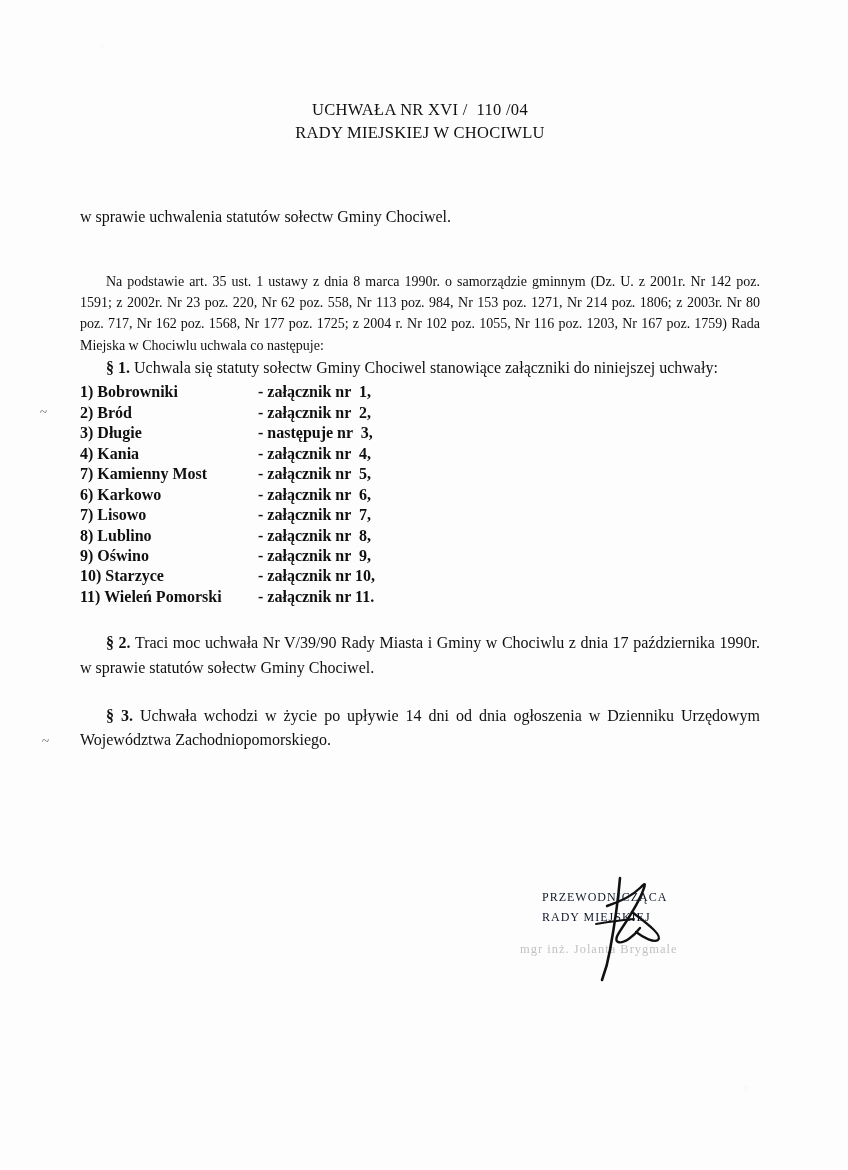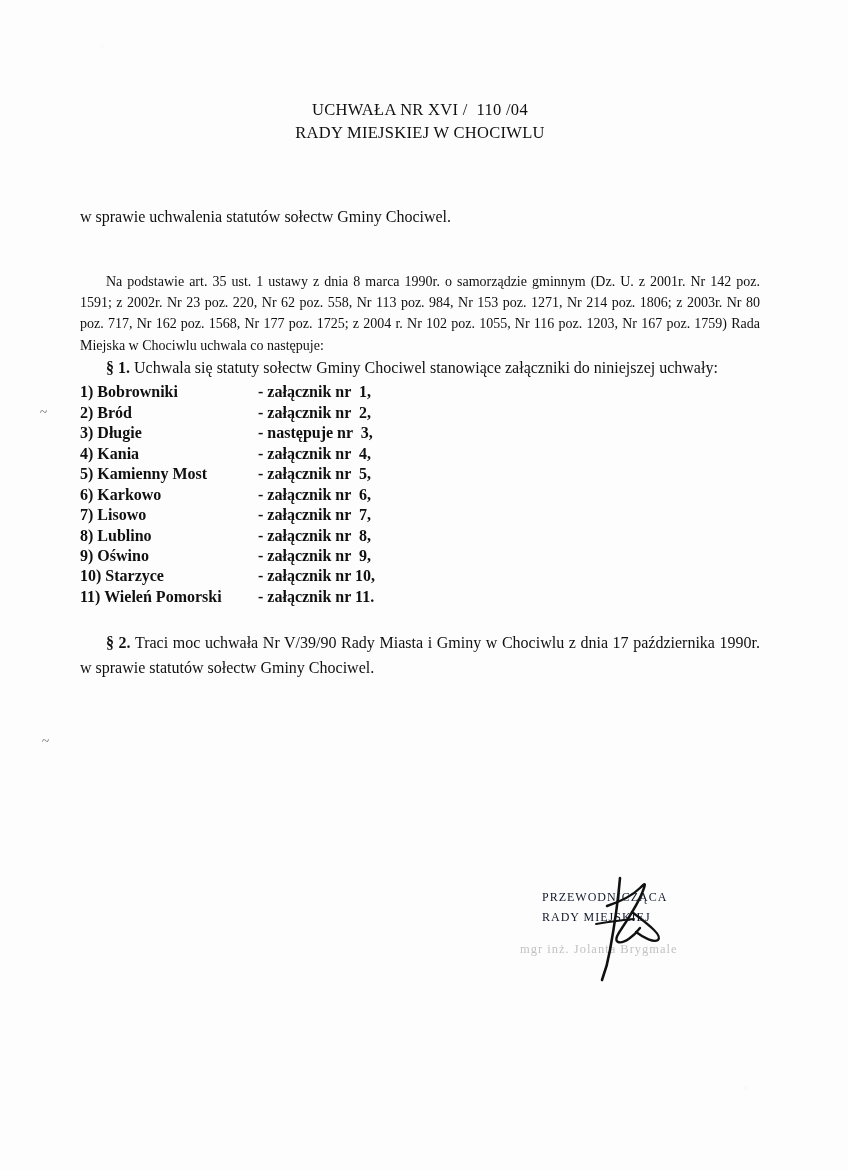--- a/index.html
+++ b/index.html
@@ -149,21 +149,21 @@
       </div>
       <div class="annex-row">
         <span class="annex-name">3) Długie</span>
         <span class="annex-ref">- następuje nr  3,</span>
       </div>
       <div class="annex-row">
         <span class="annex-name">4) Kania</span>
         <span class="annex-ref">- załącznik nr  4,</span>
       </div>
       <div class="annex-row">
-        <span class="annex-name">5) Kamienny Most</span>
+        <span class="annex-name">7) Kamienny Most</span>
         <span class="annex-ref">- załącznik nr  5,</span>
       </div>
       <div class="annex-row">
         <span class="annex-name">6) Karkowo</span>
         <span class="annex-ref">- załącznik nr  6,</span>
       </div>
       <div class="annex-row">
         <span class="annex-name">7) Lisowo</span>
         <span class="annex-ref">- załącznik nr  7,</span>
       </div>
@@ -182,20 +182,23 @@
       <div class="annex-row">
         <span class="annex-name">11) Wieleń Pomorski</span>
         <span class="annex-ref">- załącznik nr 11.</span>
       </div>
     </div>
 
     <div class="para para-2">
       <span class="marker">§ 2.</span><span> Traci moc uchwała Nr V/39/90 Rady Miasta i Gminy w Chociwlu z dnia 17 października 1990r. w sprawie statutów sołectw Gminy Chociwel.</span>
     </div>
 
+    <div class="para para-3">
+      <span class="marker">§ 3.</span><span> Uchwała wchodzi w życie po upływie 14 dni od dnia ogłoszenia w Dzienniku Urzędowym Województwa Zachodniopomorskiego.</span>
+    </div>
 
   </div>
 
   <div class="margin-mark-1">~</div>
   <div class="margin-mark-2">~</div>
 
   <div class="signature-area">
     <div class="sig-faded-1">PRZEWODNICZĄCA</div>
     <div class="sig-faded-2">RADY MIEJSKIEJ</div>
     <div class="sig-faded-3">mgr inż. Jolanta Brygmale</div>

